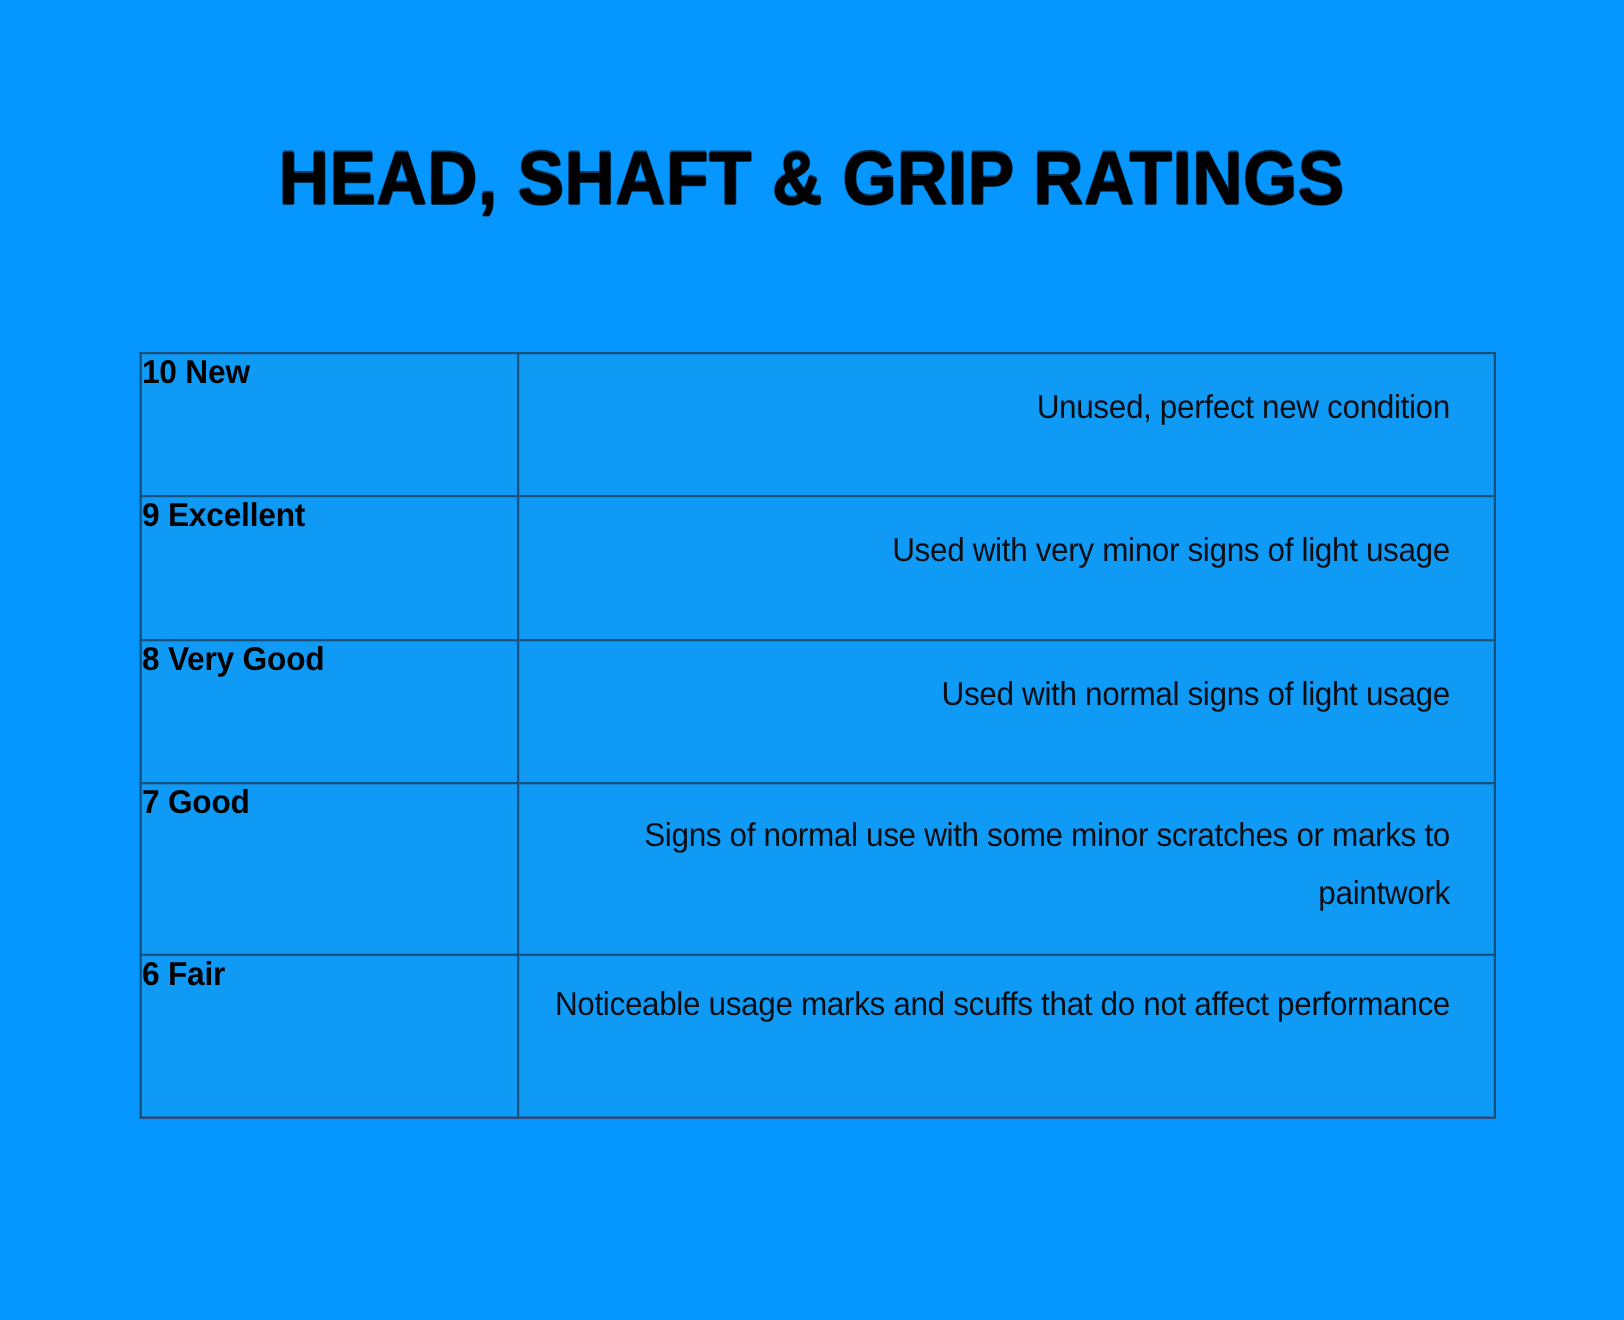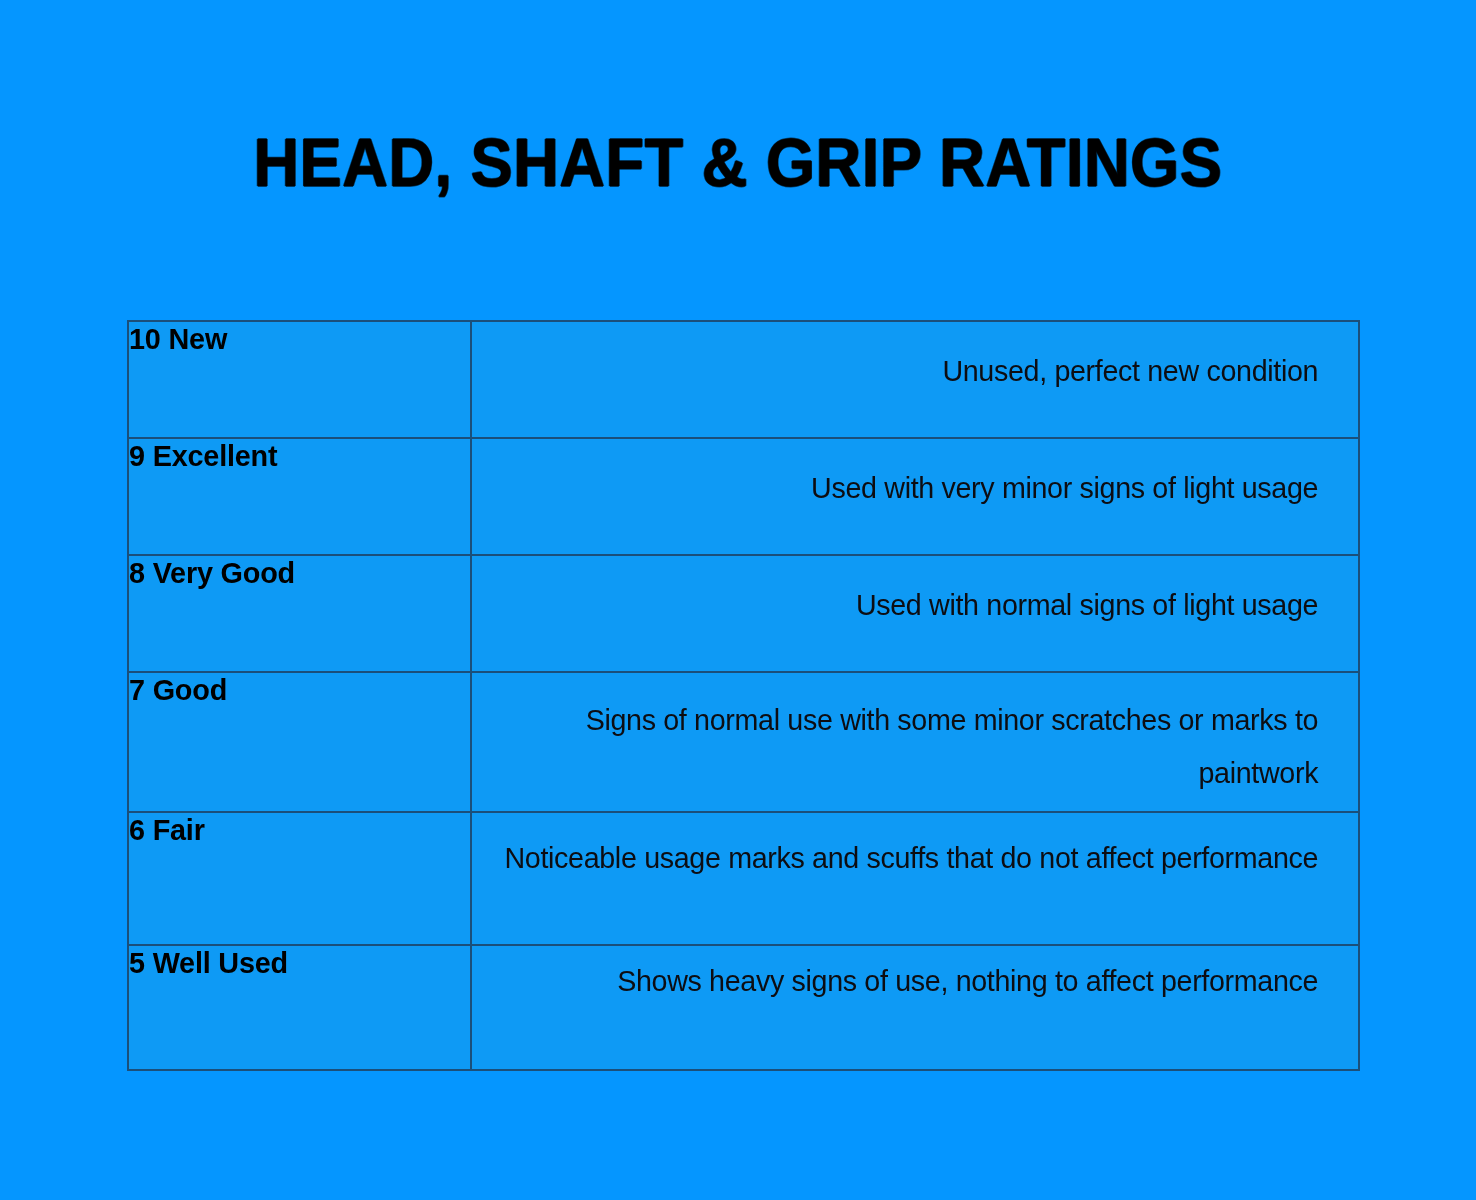--- a/index.html
+++ b/index.html
@@ -193,26 +193,18 @@
 
         <tr id="row-6">
           <td class="grade-cell">
             <span class="grade-label">6 Fair</span>
           </td>
           <td class="desc-cell">
             <span class="desc-text">Noticeable usage marks and scuffs that do not affect performance</span>
           </td>
         </tr>
 
-        <tr id="row-5">
-          <td class="grade-cell">
-            <span class="grade-label">5 Well Used</span>
-          </td>
-          <td class="desc-cell">
-            <span class="desc-text">Shows heavy signs of use, nothing to affect performance</span>
-          </td>
-        </tr>
 
       </tbody>
     </table>
   </div>
 
 </div>
 
 </body></html>

